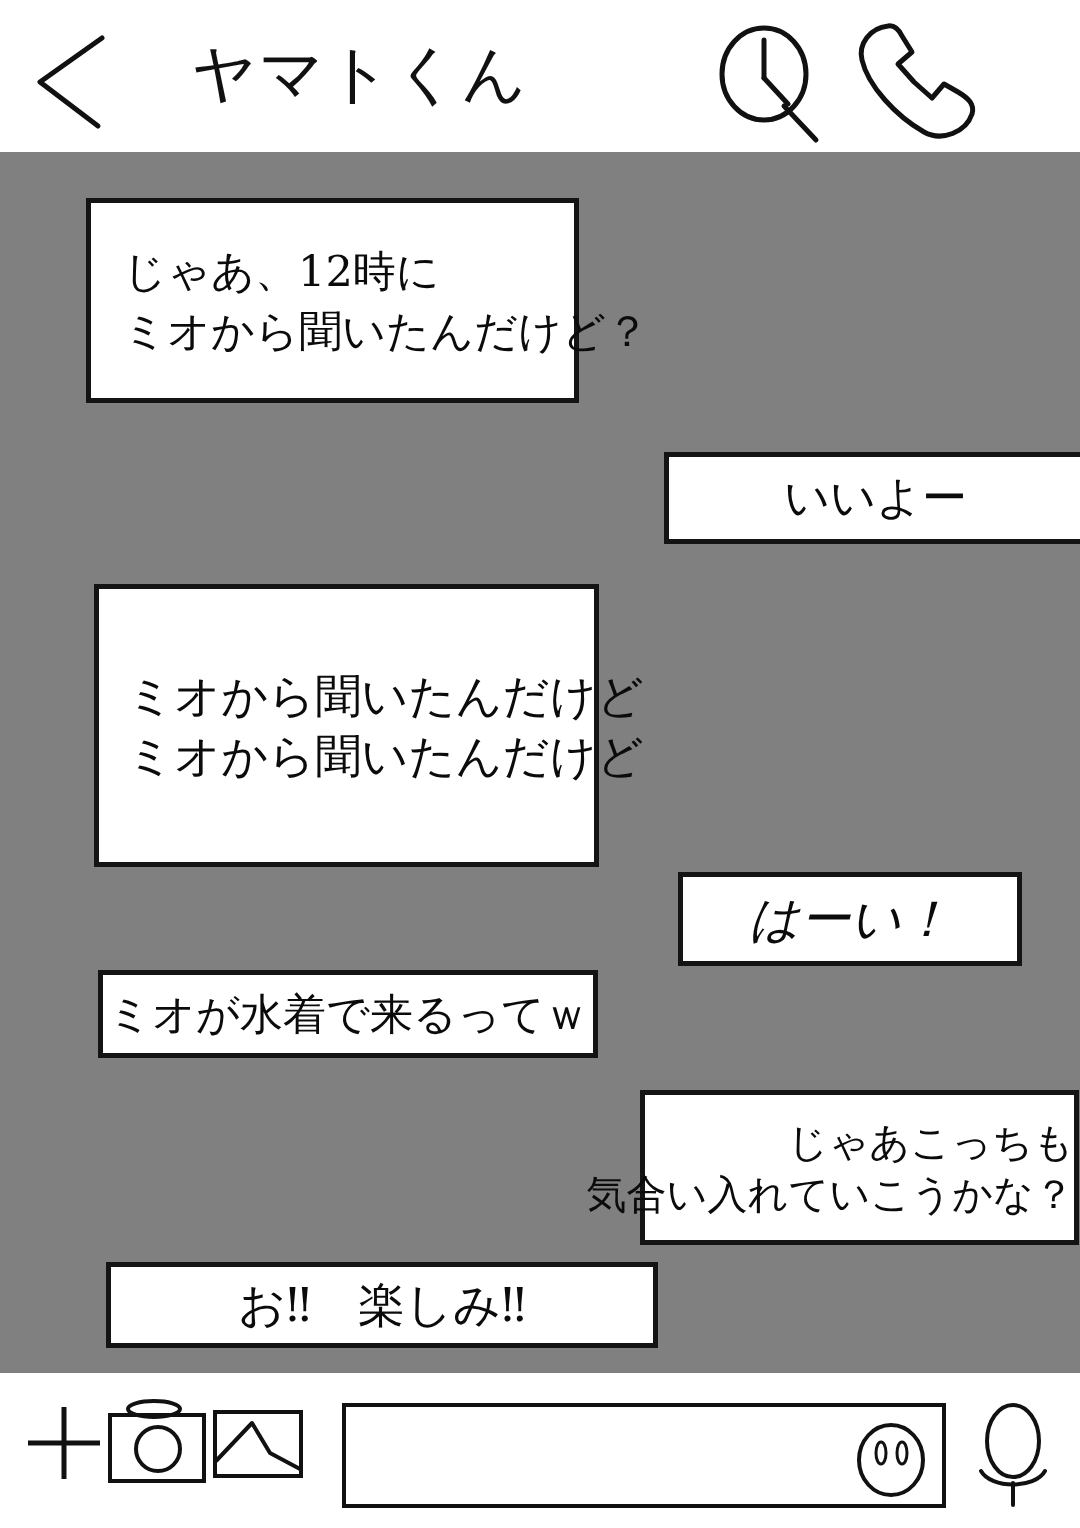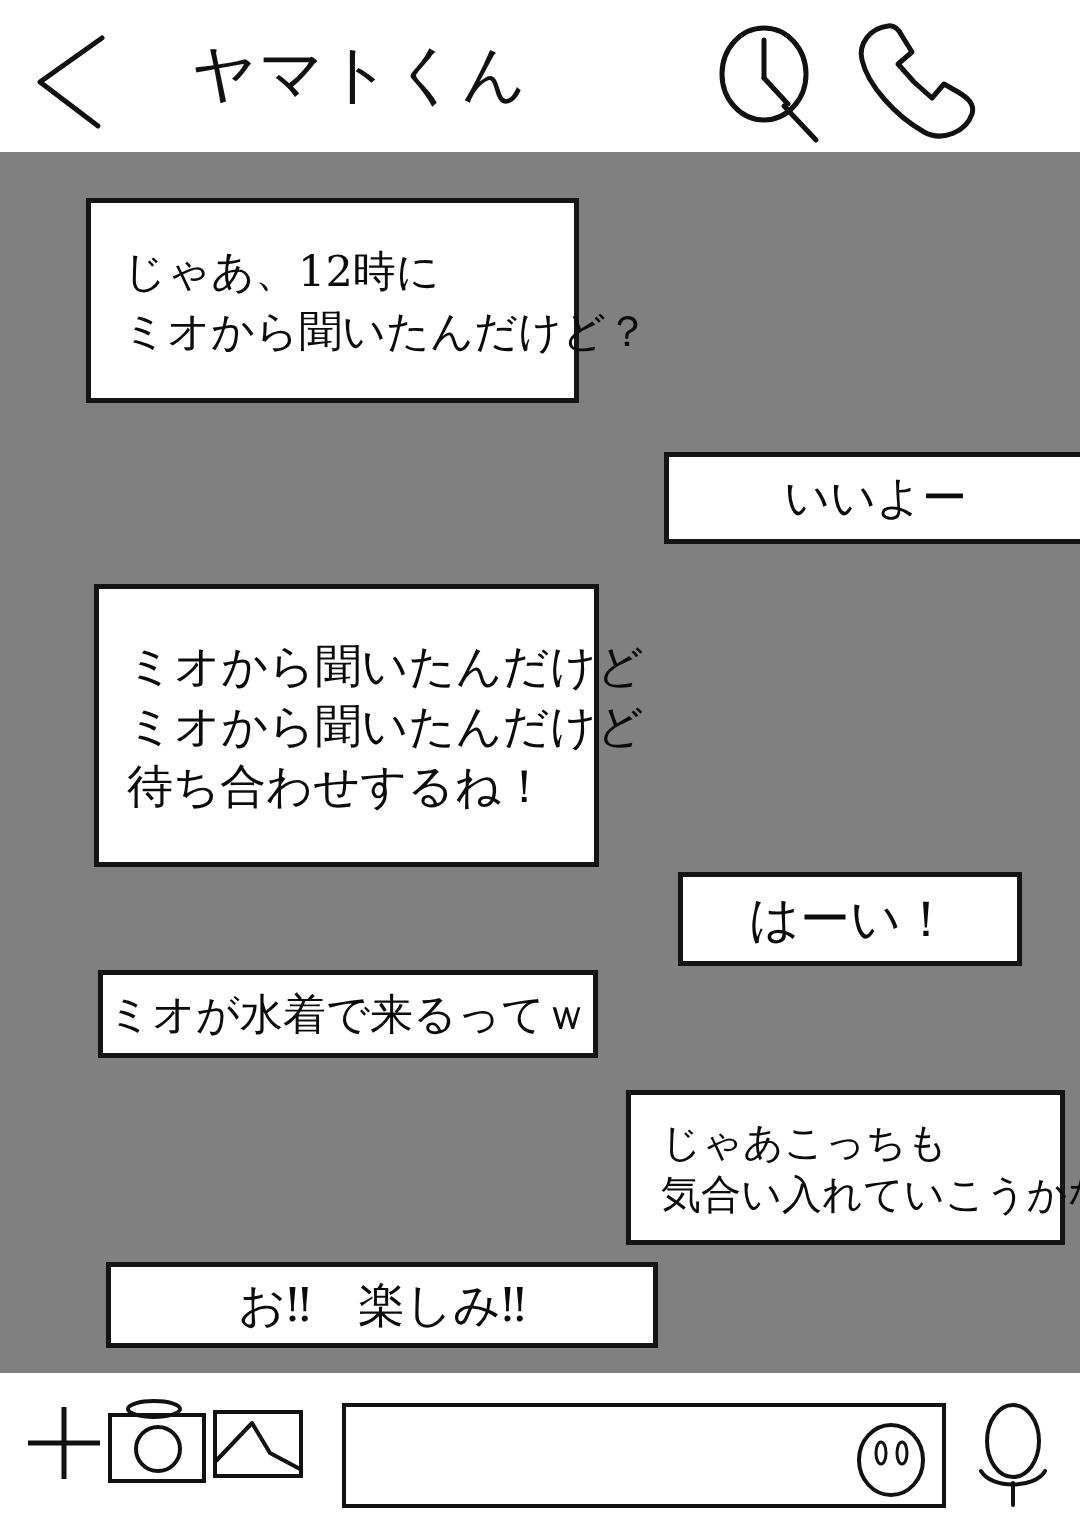--- a/index.html
+++ b/index.html
@@ -89,27 +89,27 @@
   
   #b1 { left: 62px;  top: 46px;   width: 493px; height: 205px; padding: 0 0 0 32px; }
   #b1 .line { font-size: 43px; line-height: 60px; }
 
   #b2 { left: 640px; top: 300px;  width: 423px; height: 92px; padding: 4px; align-items: center; }
   #b2 .line { font-size: 45px; line-height: 54px; }
 
   #b3 { left: 70px;  top: 432px;  width: 505px; height: 283px; padding: 0 2px 0 28px; }
   #b3 .line { font-size: 46px; line-height: 60px; }
 
-  #b4 { left: 654px; top: 720px;  width: 344px; height: 94px; padding: 0; align-items: center; }
+  #b4 { left: 654px; top: 720px;  width: 344px; height: 94px; padding: 0; align-items: center; font-style: italic; }
   #b4 .line { font-size: 50px; line-height: 58px; }
 
   #b5 { left: 74px;  top: 818px;  width: 500px; height: 88px; padding: 12px; align-items: center; }
   #b5 .line { font-size: 43px; line-height: 52px; }
 
-  #b6 { left: 602px; top: 938px;  width: 439px; height: 155px; padding: 0 0 0 30px; }
+  #b6 { left: 616px; top: 938px;  width: 439px; height: 155px; padding: 0 0 0 30px; align-items: flex-end; }
   #b6 .line { font-size: 40px; line-height: 52px; }
 
   #b7 { left: 82px;  top: 1110px; width: 552px; height: 86px; padding: 0; align-items: center; }
   #b7 .line { font-size: 47px; line-height: 54px; }
 
   
   .bottom-bar {
     position: absolute;
     left: 0; top: 1373px;
     width: 1080px;
@@ -187,21 +187,20 @@
       <div class="line">ミオから聞いたんだけど？</div>
     </div>
 
     <div class="bubble brush" id="b2" style="text-align: center; align-items: center;">
       <div class="line">いいよー</div>
     </div>
 
     <div class="bubble ser" id="b3" style="text-align: left;">
       <div class="line">ミオから聞いたんだけど</div>
       <div class="line">ミオから聞いたんだけど</div>
-      <div class="line">待ち合わせするね！</div>
     </div>
 
     <div class="bubble brush" id="b4" style="text-align: center; align-items: center;">
       <div class="line">はーい！</div>
     </div>
 
     <div class="bubble ser" id="b5" style="text-align: center; align-items: center;">
       <div class="line">ミオが水着で来るってｗ</div>
     </div>
 

